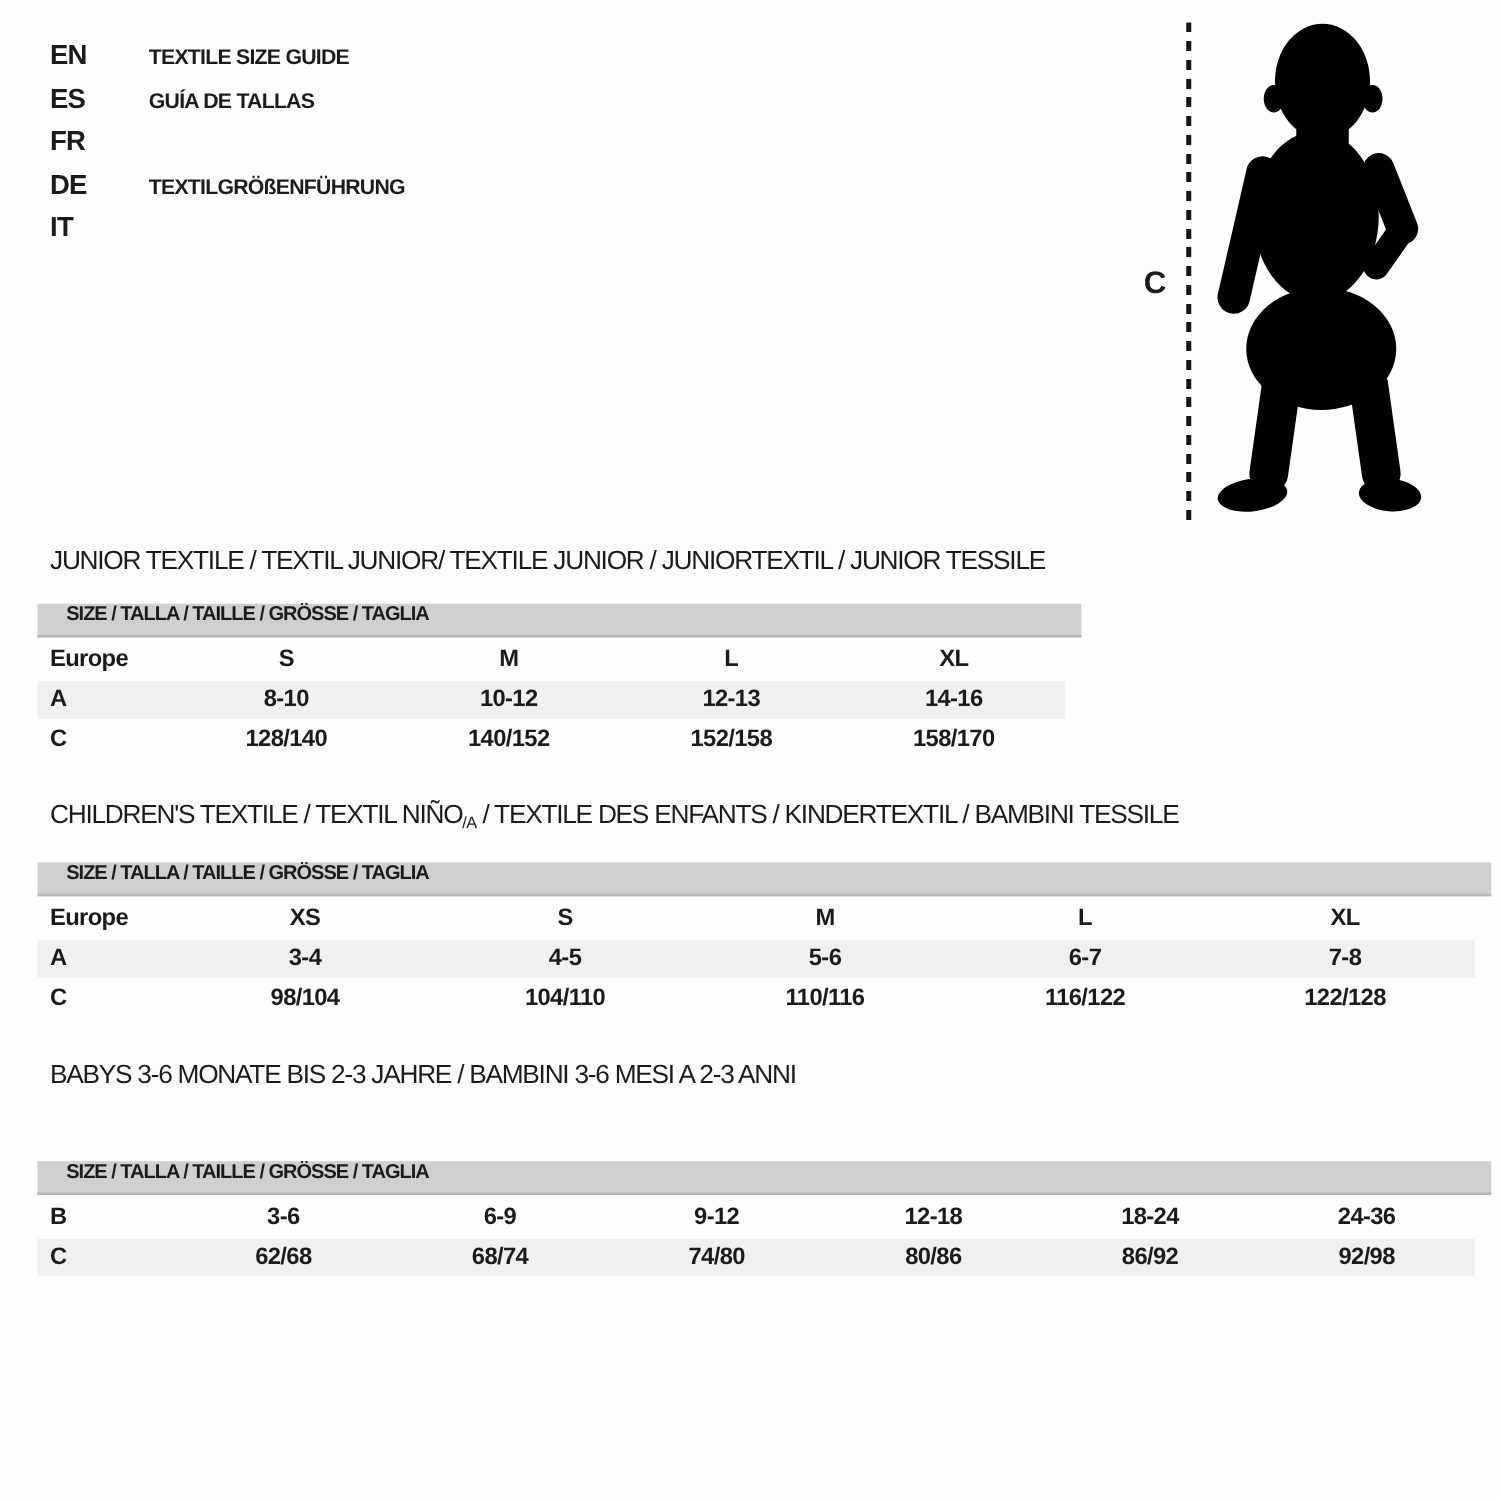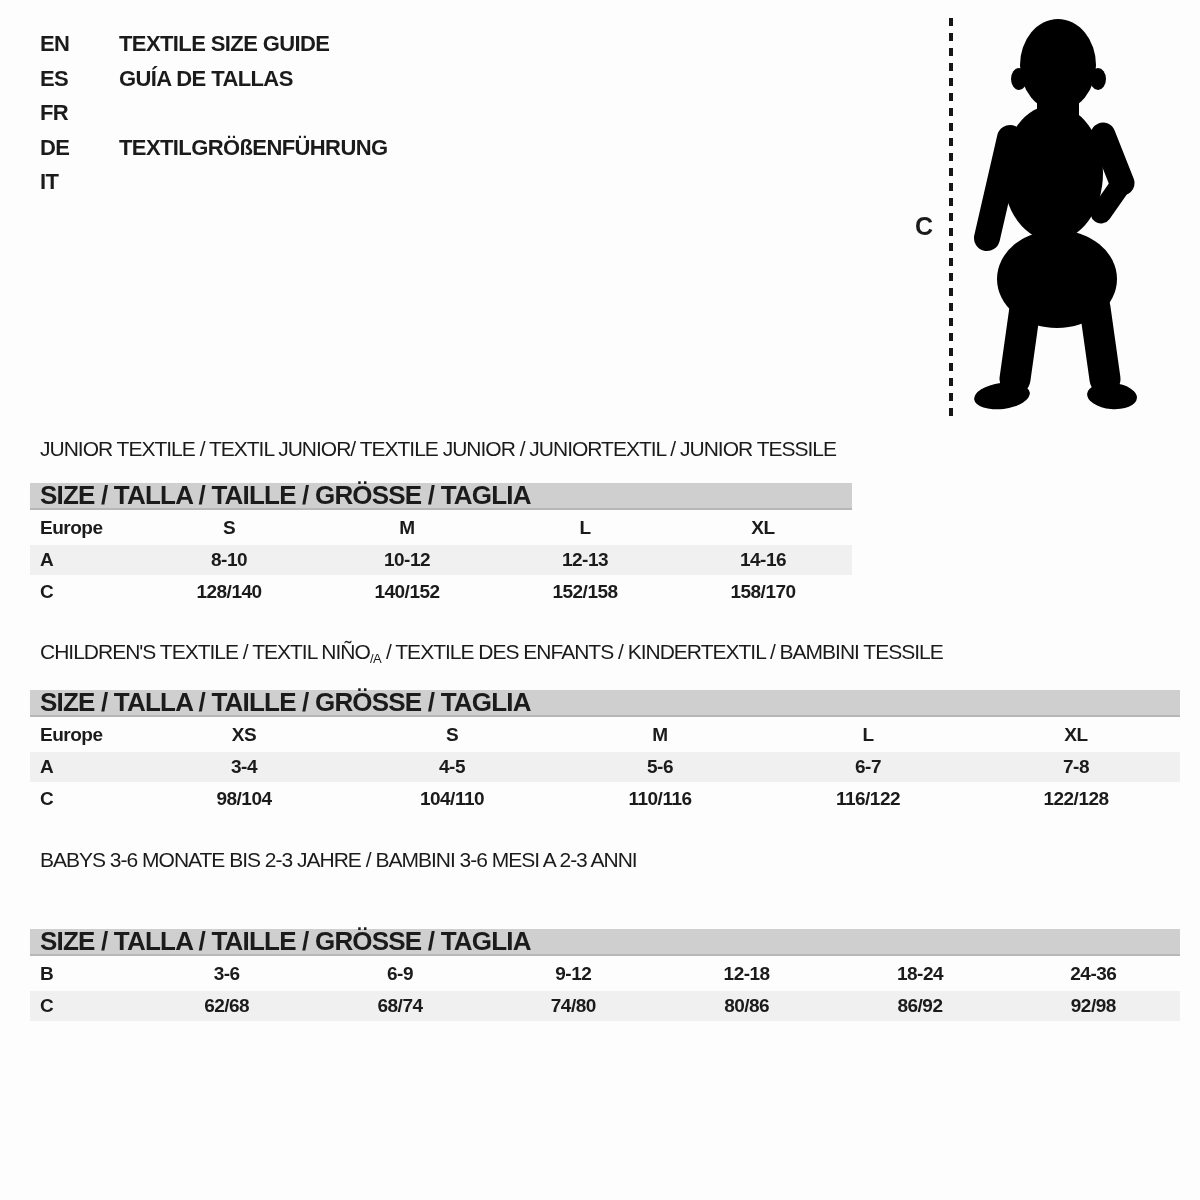--- a/index.html
+++ b/index.html
@@ -6,36 +6,36 @@
   .page{
     position:relative;width:1200px;height:1200px;overflow:hidden;
     background:var(--background,#fdfdfd);
     color:var(--text,#1b1b1b);
     font-family:"Liberation Sans",sans-serif;
   }
   
   .lang-list{position:absolute;left:40px;top:31px;}
   .lang-row{display:flex;align-items:baseline;height:34.5px;}
   .lang-code{width:79px;font-weight:700;font-size:22px;letter-spacing:-0.6px;}
-  .lang-title{font-weight:700;font-size:22px;letter-spacing:-0.6px;white-space:nowrap;}
+  .lang-title{font-weight:700;font-size:17px;letter-spacing:-0.6px;white-space:nowrap;}
   
   .measure-label{position:absolute;left:915px;top:212px;font-size:25px;font-weight:700;}
   .dashed-line{position:absolute;left:949px;top:18px;width:4px;height:398px;
     background:repeating-linear-gradient(to bottom,#161616 0 8px,transparent 8px 15px);}
   .toddler{position:absolute;left:964px;top:13px;width:177px;height:405px;}
   
   #sections{position:absolute;left:30px;top:0;width:1170px;height:1200px;}
   .sec{position:absolute;left:0;width:1150px;}
   .sec-title{position:absolute;left:10px;top:0;white-space:nowrap;}
   .title-line{font-size:21px;font-weight:400;letter-spacing:-1px;line-height:34px;height:34px;}
   .sub{font-size:13px;position:relative;top:4px;letter-spacing:-0.5px;}
   .size-bar{position:absolute;left:0;height:25px;box-sizing:content-box;
     background:var(--size-bar-bg,#cfcfcf);border-bottom:2px solid var(--size-bar-border,#b7b7b7);
-    display:flex;align-items:center;padding-left:10px;
-    font-size:26px;font-weight:700;letter-spacing:-0.8px;}
+    display:flex;padding-left:23px;
+    font-size:16px;font-weight:700;letter-spacing:-0.8px;}
   .size-bar span{margin-left:0;}
   .t-row{position:absolute;left:0;height:30px;display:flex;align-items:center;
     font-size:19px;font-weight:700;letter-spacing:-0.5px;}
   .t-row.shaded{background:var(--shaded-row-bg,#f0f0f0);}
   .t-label{width:110px;padding-left:10px;box-sizing:border-box;}
   .t-cell{flex:1;text-align:center;}
   
   .legend{position:absolute;left:40px;top:1068px;}
   .legend-line{font-size:20px;font-weight:700;letter-spacing:-0.9px;line-height:34px;white-space:nowrap;}
 </style>

